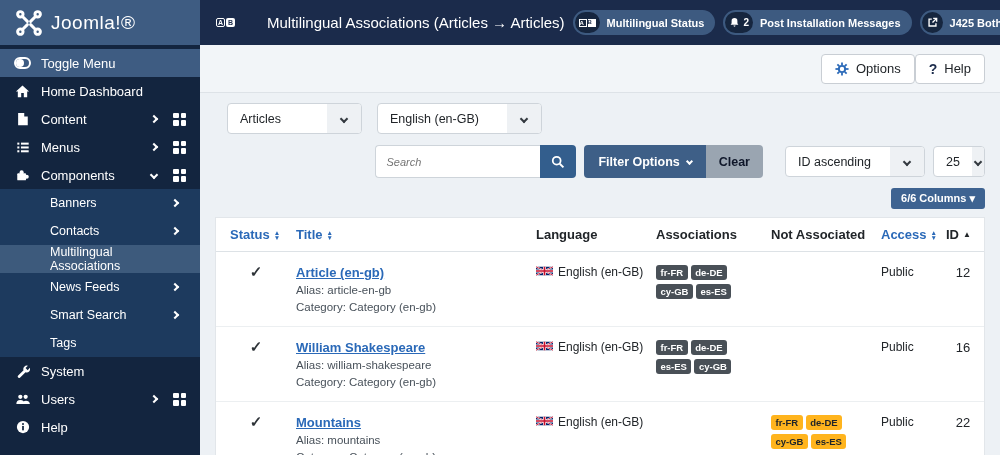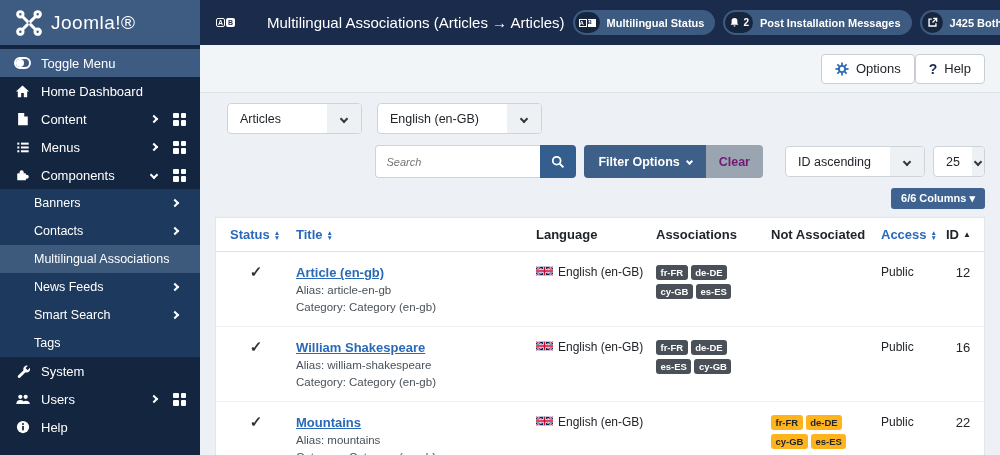--- a/index.html
+++ b/index.html
@@ -26,21 +26,21 @@
   .side-item .lbl { flex:1; white-space:nowrap; }
   .side-item.toggle { background:#3e5c82; }
   .icon16 { width:17px; display:flex; justify-content:center; flex:none; }
   .grid4 { width:13px; height:13px; display:grid; grid-template-columns:1fr 1fr; grid-template-rows:1fr 1fr; gap:2px; flex:none; }
   .grid4 i { background:#fff; border-radius:1px; }
   .chev { display:inline-block; width:6px; height:6px; border-right:2px solid currentColor; border-bottom:2px solid currentColor; }
   .chev.right { transform:rotate(-45deg); }
   .chev.down { transform:rotate(45deg); }
   .side-chev { color:#fff; margin-right:6px; }
   .submenu { background:#1d3a5e; }
-  .sub-item { height:28px; display:flex; align-items:center; padding:0 16px 0 34px; color:#fff; font-size:12.5px; cursor:pointer; }
+  .sub-item { height:28px; display:flex; align-items:center; padding:0 16px 0 50px; color:#fff; font-size:12.5px; cursor:pointer; }
   .sub-item .lbl { flex:1; }
   .sub-item.active { background:#3d5a7c; }
   .toggle-icon { width:18px; height:12px; border:2px solid #fff; border-radius:7px; position:relative; }
   .toggle-icon::after { content:""; position:absolute; left:0px; top:0px; width:8px; height:8px; background:#fff; border-radius:50%; }
 
   
   .main { position:absolute; top:45px; left:200px; right:0; bottom:0; background:#edf1f5; }
   .toolbar { height:48px; border-bottom:1px solid #dde2e7; background:#f2f5f8; display:flex; align-items:center; justify-content:flex-end; padding-right:15px; }
   .tb-btn { height:30px; background:#fff; border:1px solid #c9ced4; border-radius:4px; display:flex; align-items:center; gap:7px; padding:0 13px; font-size:13px; color:#212529; cursor:pointer; }
   .qmark { font-weight:700; color:#1b2b4b; font-size:14px; }
@@ -49,21 +49,21 @@
   .filter-row1 { display:flex; gap:15px; margin-left:12px; }
   .select { height:31px; background:#fff; border:1px solid #ced4da; border-radius:4px; display:flex; align-items:center; cursor:pointer; overflow:hidden; }
   .select .val { padding:0 12px; font-size:12.5px; color:#212529; flex:1; white-space:nowrap; }
   .select .caret { width:34px; align-self:stretch; background:#eef1f4; display:flex; align-items:center; justify-content:center; color:#343a40; }
   .w135 { width:135px; } .w165 { width:165px; } .w140 { width:140px; } .w52 { width:52px; }
 
   .filter-row2 { display:flex; justify-content:flex-end; align-items:center; margin-top:11px; }
   .search-input { width:165px; height:33px; border:1px solid #ced4da; border-right:none; border-radius:4px 0 0 4px; padding:0 10px; font-size:11px; font-style:italic; color:#6c757d; background:#fff; outline:none; font-family:"Liberation Sans",sans-serif; }
   .search-btn { width:36px; height:33px; background:#335e8d; border:none; border-radius:0 4px 4px 0; display:flex; align-items:center; justify-content:center; cursor:pointer; }
   .btn-filter { height:33px; margin-left:8px; background:#3e5f87; color:#fff; border:none; border-radius:4px 0 0 4px; font-size:12.5px; font-weight:700; padding:0 14px; display:flex; align-items:center; gap:7px; cursor:pointer; }
-  .btn-clear { height:33px; background:#9aa5b1; color:#701a75; border:none; border-radius:0 4px 4px 0; font-size:12.5px; font-weight:700; padding:0 13px; cursor:pointer; }
+  .btn-clear { height:33px; background:#9aa5b1; color:#0f172a; border:none; border-radius:0 4px 4px 0; font-size:12.5px; font-weight:700; padding:0 13px; cursor:pointer; }
   .gap20 { width:22px; }
   .filter-row3 { display:flex; justify-content:flex-end; margin-top:10px; }
   .btn-columns { background:#3e6391; color:#fff; border:none; border-radius:3px; font-size:11px; font-weight:700; padding:4px 10px; cursor:pointer; }
 
   
   .table-card { margin:8px 15px 0 15px; background:#fff; border:1px solid #e2e6ea; }
   .tgrid { display:grid; grid-template-columns:80px 240px 120px 115px 110px 65px 38px; }
   .thead { border-bottom:1px solid #dde2e6; }
   .th { padding:9px 4px 9px 0; font-size:13px; font-weight:700; color:#212529; display:flex; align-items:center; }
   .th.link { color:#2a69b8; cursor:pointer; }

